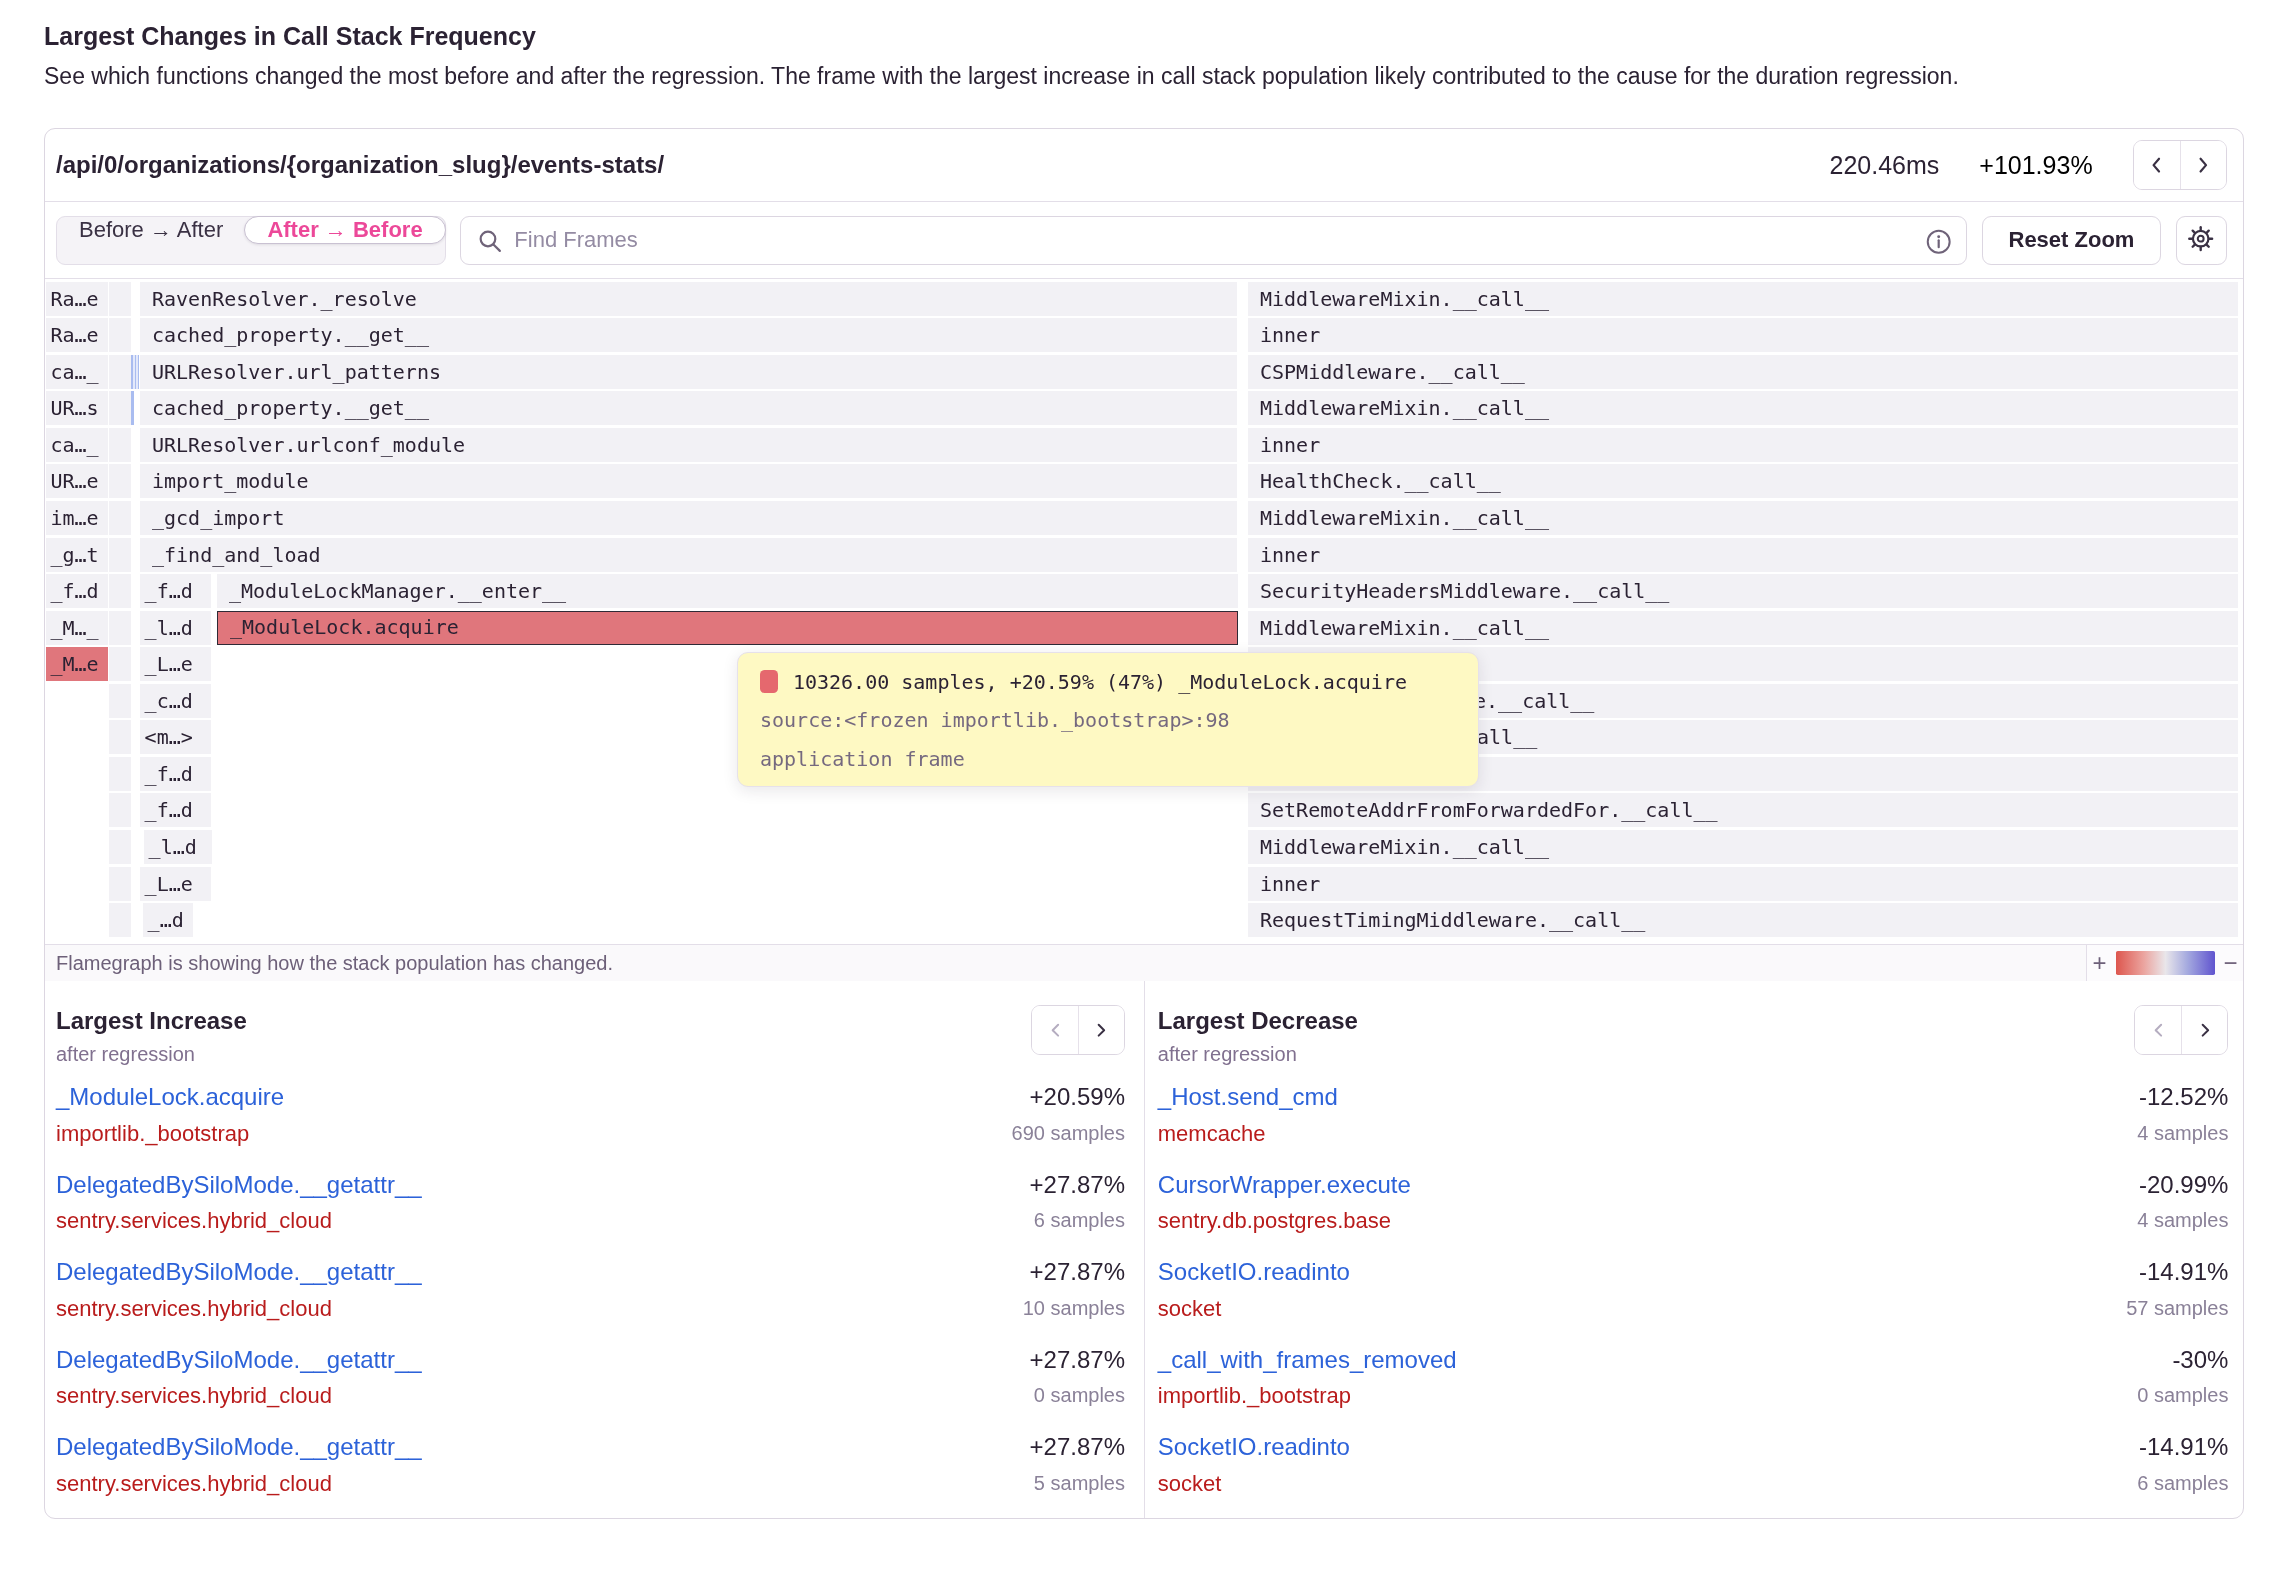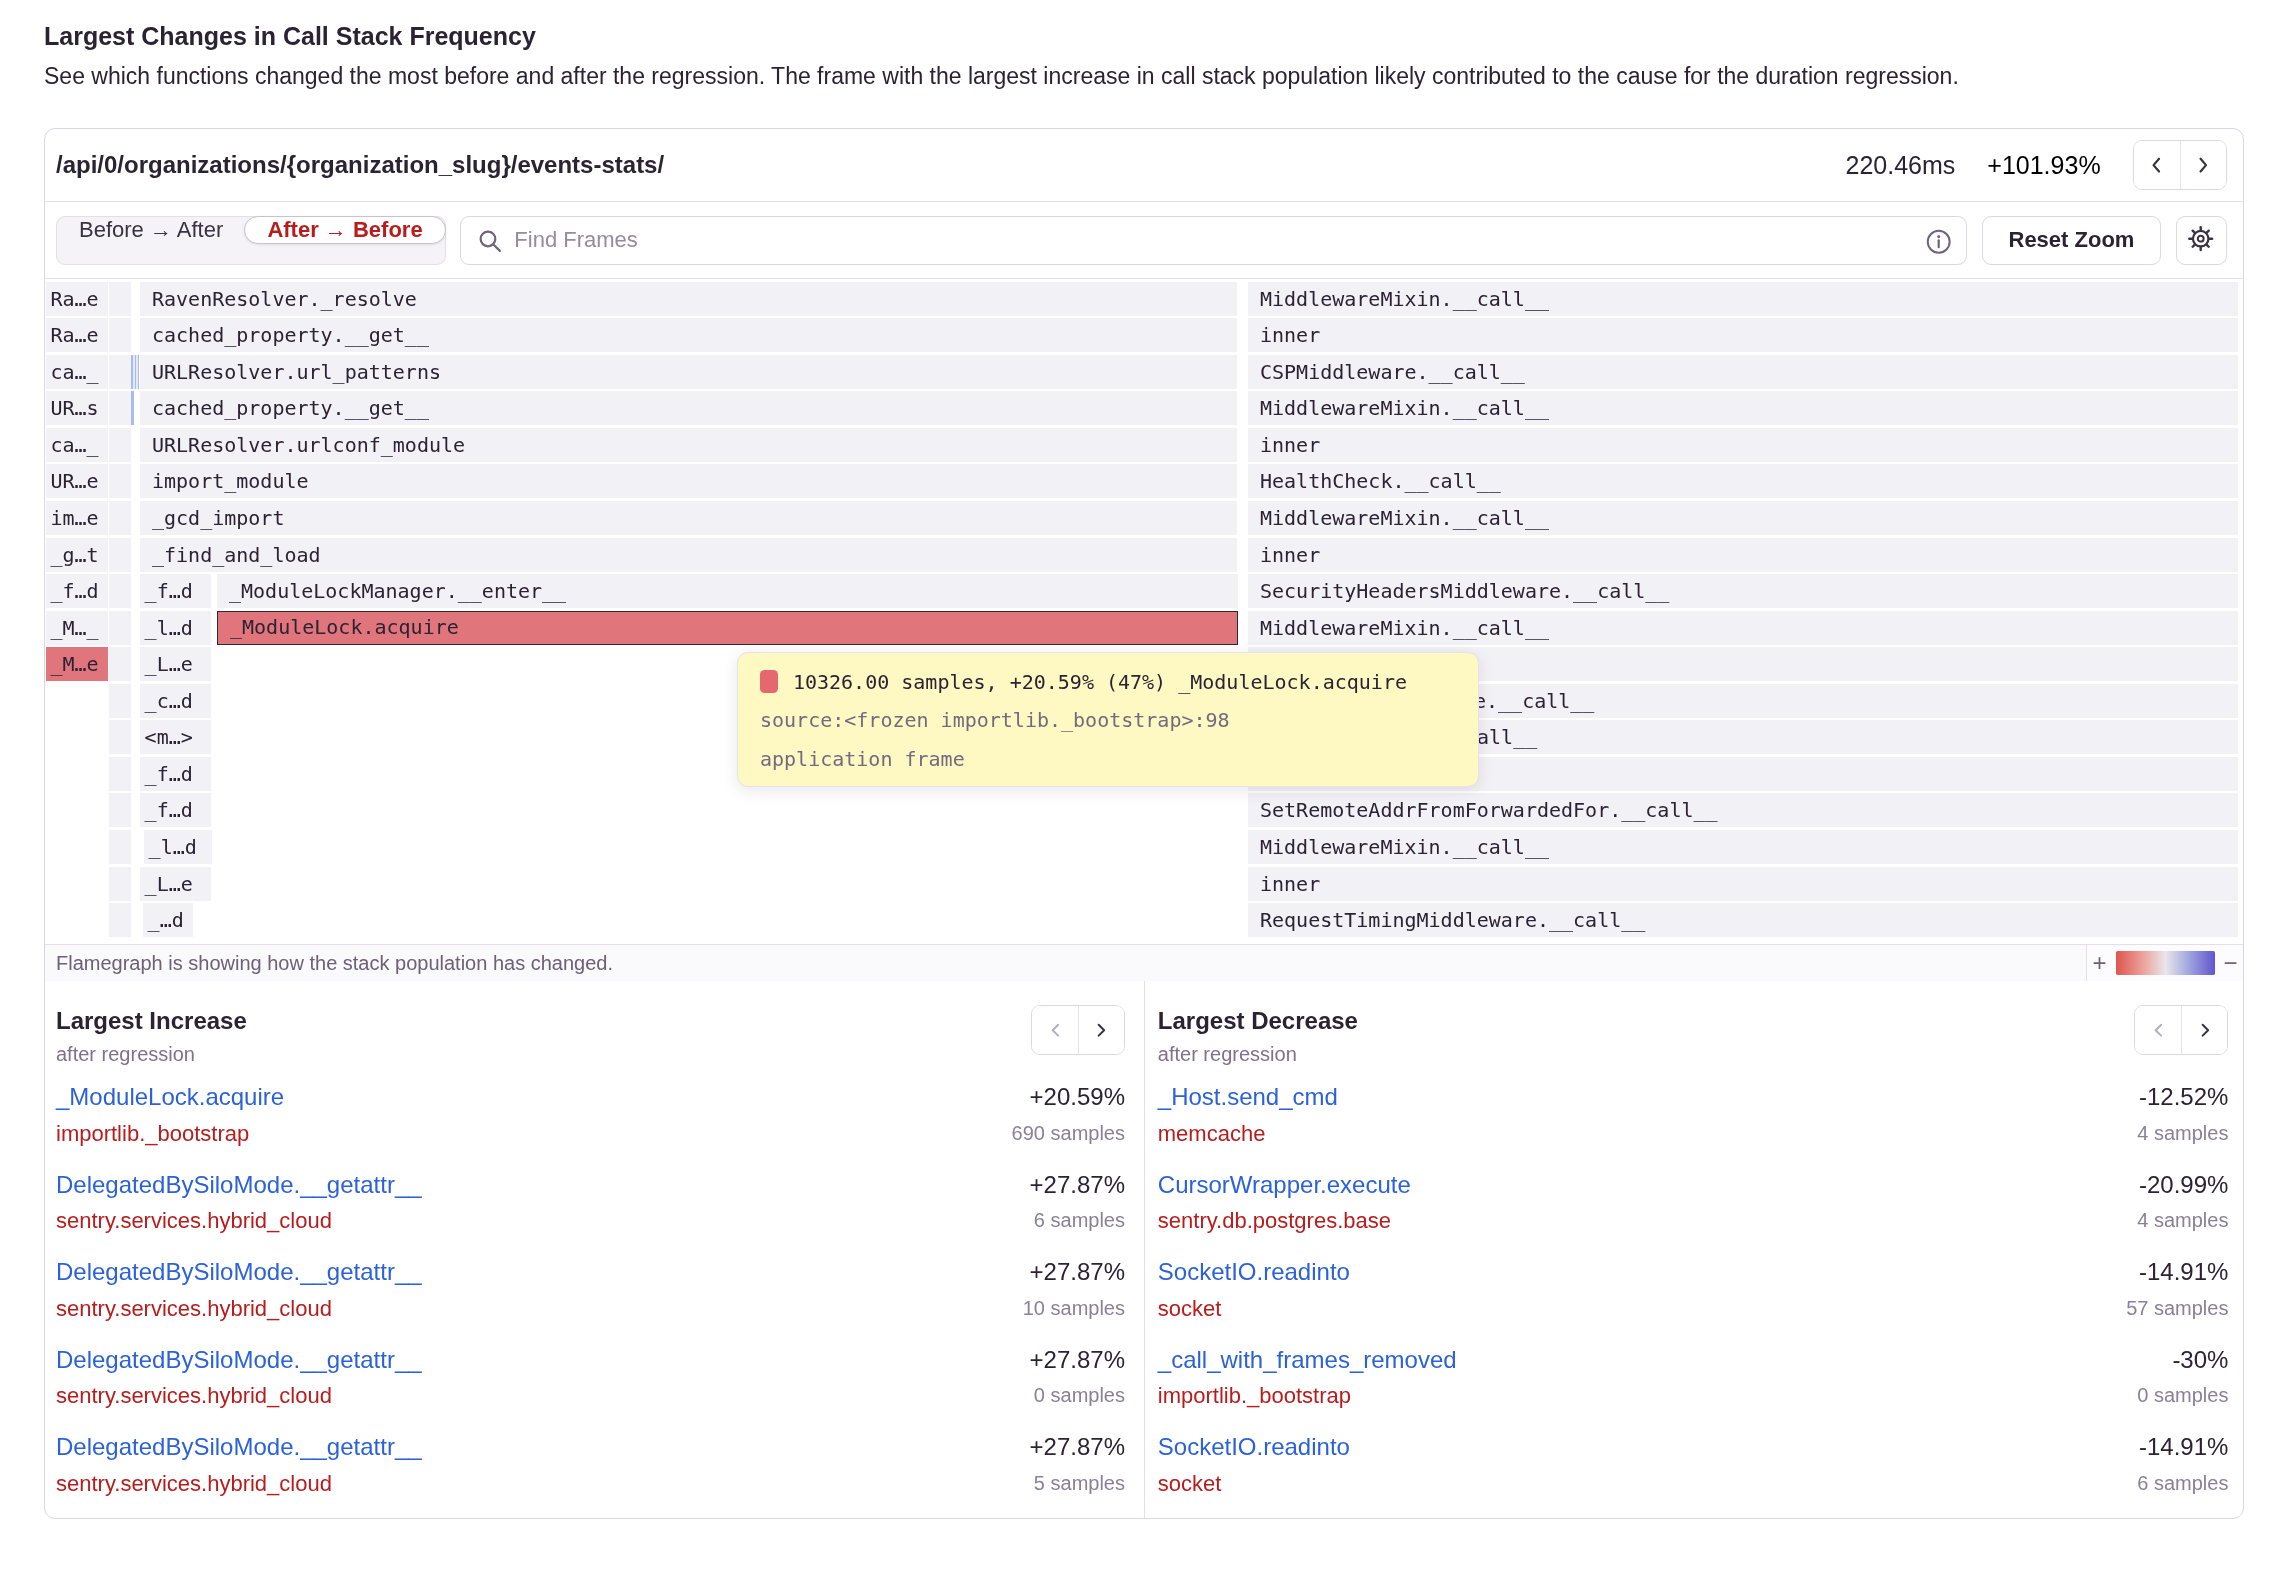--- a/index.html
+++ b/index.html
@@ -12,38 +12,38 @@
   .page { padding:12.8px 44px 0 44px; }
   h1.title { font-size:25px; font-weight:700; margin:9.1px 0 7.3px 0; color:#2b2233; }
   p.desc { font-size:23px; line-height:37px; margin:0 0 33px 0; max-width:2184px; color:#2b2233; }
 
   .panel { border:0.9px solid #dcd6e1; border-radius:11px; background:#fff; }
 
   
   .endpoint-bar { height:73px; display:flex; align-items:center; justify-content:space-between;
                   padding:0 16.4px 0 11px; border-bottom:0.9px solid #e3dee8; }
   .endpoint-path { font-size:24px; font-weight:700; color:#2b2233; }
-  .endpoint-right { display:flex; align-items:center; gap:32px; }
+  .endpoint-right { display:flex; align-items:center; gap:40px; }
   .dur { font-size:25px; color:#2b2233; }
   .chg { font-size:25px; color:#000000;text-align:right; }
 
   .pager { display:flex; border:0.9px solid #dcd6e1; border-radius:9.1px; overflow:hidden; background:#fff; }
   .pager button { width:46px; height:48px; border:none; background:#fff; display:flex;
                   align-items:center; justify-content:center; color:#3a3144; cursor:pointer; padding:0; }
   .pager button + button { border-left:0.9px solid #e6e1ea; }
   .pager button.disabled { color:#b5adc0; }
 
   
   .toolbar { height:77px; display:flex; align-items:center; gap:14.6px;
              padding:0 16.4px 0 11px; border-bottom:0.9px solid #e3dee8; }
   .seg { display:flex; align-items:flex-start; background:#f5f3f7; border:0.9px solid #e3dee8;
          border-radius:9.1px; height:49px; flex:0 0 auto; }
   .seg .opt { padding:0 22px; font-size:22px; display:flex; align-items:center; color:#3a3144; cursor:pointer; white-space:nowrap; }
   .seg .opt.sel { background:#fff; border:0.9px solid #c9c1d2; border-radius:18px; font-weight:700;
-                  margin:-0.9px; color:#b91c1c; box-shadow:0 0.9px 2.7px rgba(43,34,51,.10); }
+                  margin:-0.9px; color:#ec4899; box-shadow:0 0.9px 2.7px rgba(43,34,51,.10); }
   .search { position:relative; flex:1 1 auto; height:49px; }
   .search input { width:100%; height:49px; border:0.9px solid #dcd6e1; border-radius:9.1px;
                   padding:0 58px 0 53px; font-size:22px; color:#2b2233; background:#fff; outline:none;
                   font-family:"Liberation Sans", sans-serif; }
   .search input::placeholder { color:#948ba3; }
   .icon-abs { position:absolute; top:12px; color:#6f6379; }
   .mag { left:16.4px; }
   .info { right:14.6px; cursor:pointer; }
   .reset-btn { height:49px; padding:0 25.6px; font-size:22px; font-weight:700; color:#2b2233;
                border:0.9px solid #dcd6e1; border-radius:9.1px; background:#fff; cursor:pointer;

